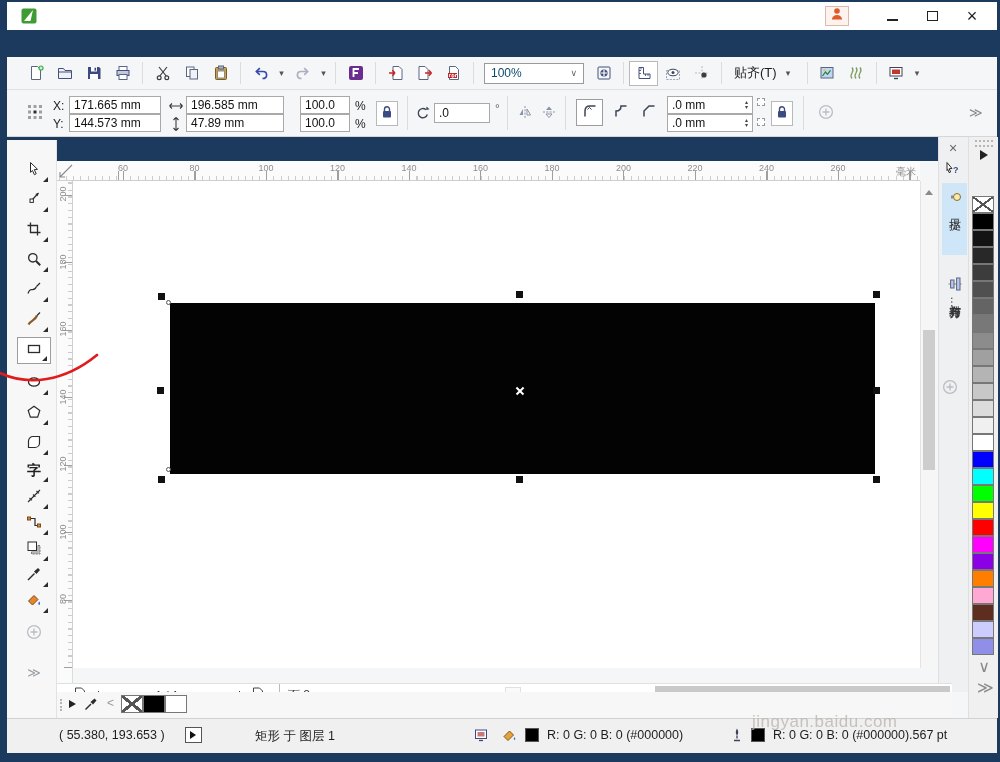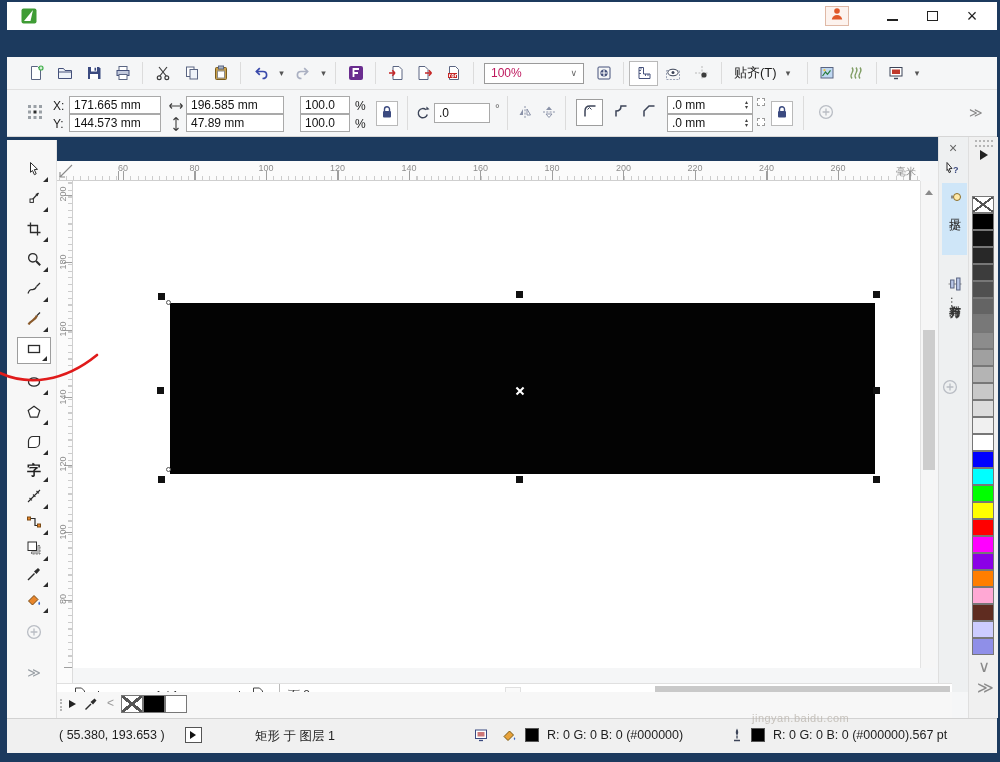--- a/index.html
+++ b/index.html
@@ -23,21 +23,21 @@
   .menubar { left:7px; top:30px; width:990px; height:27px; background:#f0f0f0; display:flex; align-items:center; padding-left:16px; border-bottom:1px solid #e3e3e3; }
   .menu-item { padding:0 13px; font-size:13px; color:#1c1c1c; line-height:26px; cursor:default; }
 
   
   .toolbar { left:7px; top:57px; width:990px; height:33px; background:#f5f6f7; display:flex; align-items:center; padding-left:14px; border-bottom:1px solid #e0e0e0; }
   .tbtn { width:29px; height:25px; display:flex; align-items:center; justify-content:center; }
   .tbtn svg { display:block; }
   .tsep { width:1px; height:22px; background:#dcdcdc; margin:0 5px; }
   .tcaret { width:13px; font-size:9px; color:#555; text-align:center; }
   .zoom-combo { width:100px; height:21px; background:#fff; border:1px solid #9a9a9a; display:flex; align-items:center; padding:0 6px; margin:0 5px; }
-  .zoom-combo .val { flex:1; font-size:12px; color:#be185d; }
+  .zoom-combo .val { flex:1; font-size:12px; color:#0c4a6e; }
   .zoom-combo .caret { font-size:9px; color:#666; }
   .snap-btn { display:flex; align-items:center; padding:0 7px; font-size:13px; color:#1c1c1c; gap:5px; }
   .toggled { border:1px solid #b9b9b9; background:#fff; }
 
   
   .propbar { left:7px; top:90px; width:990px; height:47px; background:#f5f6f7; border-bottom:1px solid #d6d6d6; font-size:12px; color:#222; }
   .propbar .lbl { position:absolute; font-size:12px; color:#222; }
   .field { position:absolute; background:#fff; border:1px solid #a9a9a9; font-size:12px; color:#111; padding:0 4px; display:flex; align-items:center; }
   .field .ftext { flex:1; white-space:nowrap; }
   .spincol { display:flex; flex-direction:column; font-size:6px; color:#444; line-height:5px; margin-left:2px; }
@@ -140,21 +140,21 @@
       linear-gradient(to top right, transparent 44%, #555 44% 56%, transparent 56%),
       linear-gradient(to bottom right, transparent 44%, #555 44% 56%, transparent 56%), #fff; }
 
   
   .statusbar { left:7px; top:718px; width:990px; height:35px; background:#f0f0f0; border-top:1px solid #d2d2d2; font-size:12.5px; color:#1d1d1d; }
   .sb-item { position:absolute; top:9px; white-space:nowrap; }
   .sb-ico { position:absolute; width:17px; height:17px; top:8px; }
   .sb-swatch { position:absolute; top:9px; width:14px; height:14px; background:#000; border:1px solid #555; }
   .sb-playbox { position:absolute; left:178px; top:8px; width:17px; height:16px; border:1px solid #555; background:#fff; display:flex; align-items:center; justify-content:center; }
   .sb-playbox i { width:0; height:0; border:4px solid transparent; border-left:6px solid #111; margin-left:3px; }
-  .watermark { position:absolute; left:752px; top:712px; font-size:11px; color:#b8b2aa; opacity:.75; letter-spacing:.5px; }
+  .watermark { position:absolute; left:752px; top:712px; font-size:17px; color:#b8b2aa; opacity:.75; letter-spacing:.5px; }
 
   
   .annotation { position:absolute; left:0; top:340px; width:115px; height:55px; pointer-events:none; z-index:50; }
 </style>
 </head>
 <body>
 
 <div class="screen">
 
   <div class="panel titlebar">

